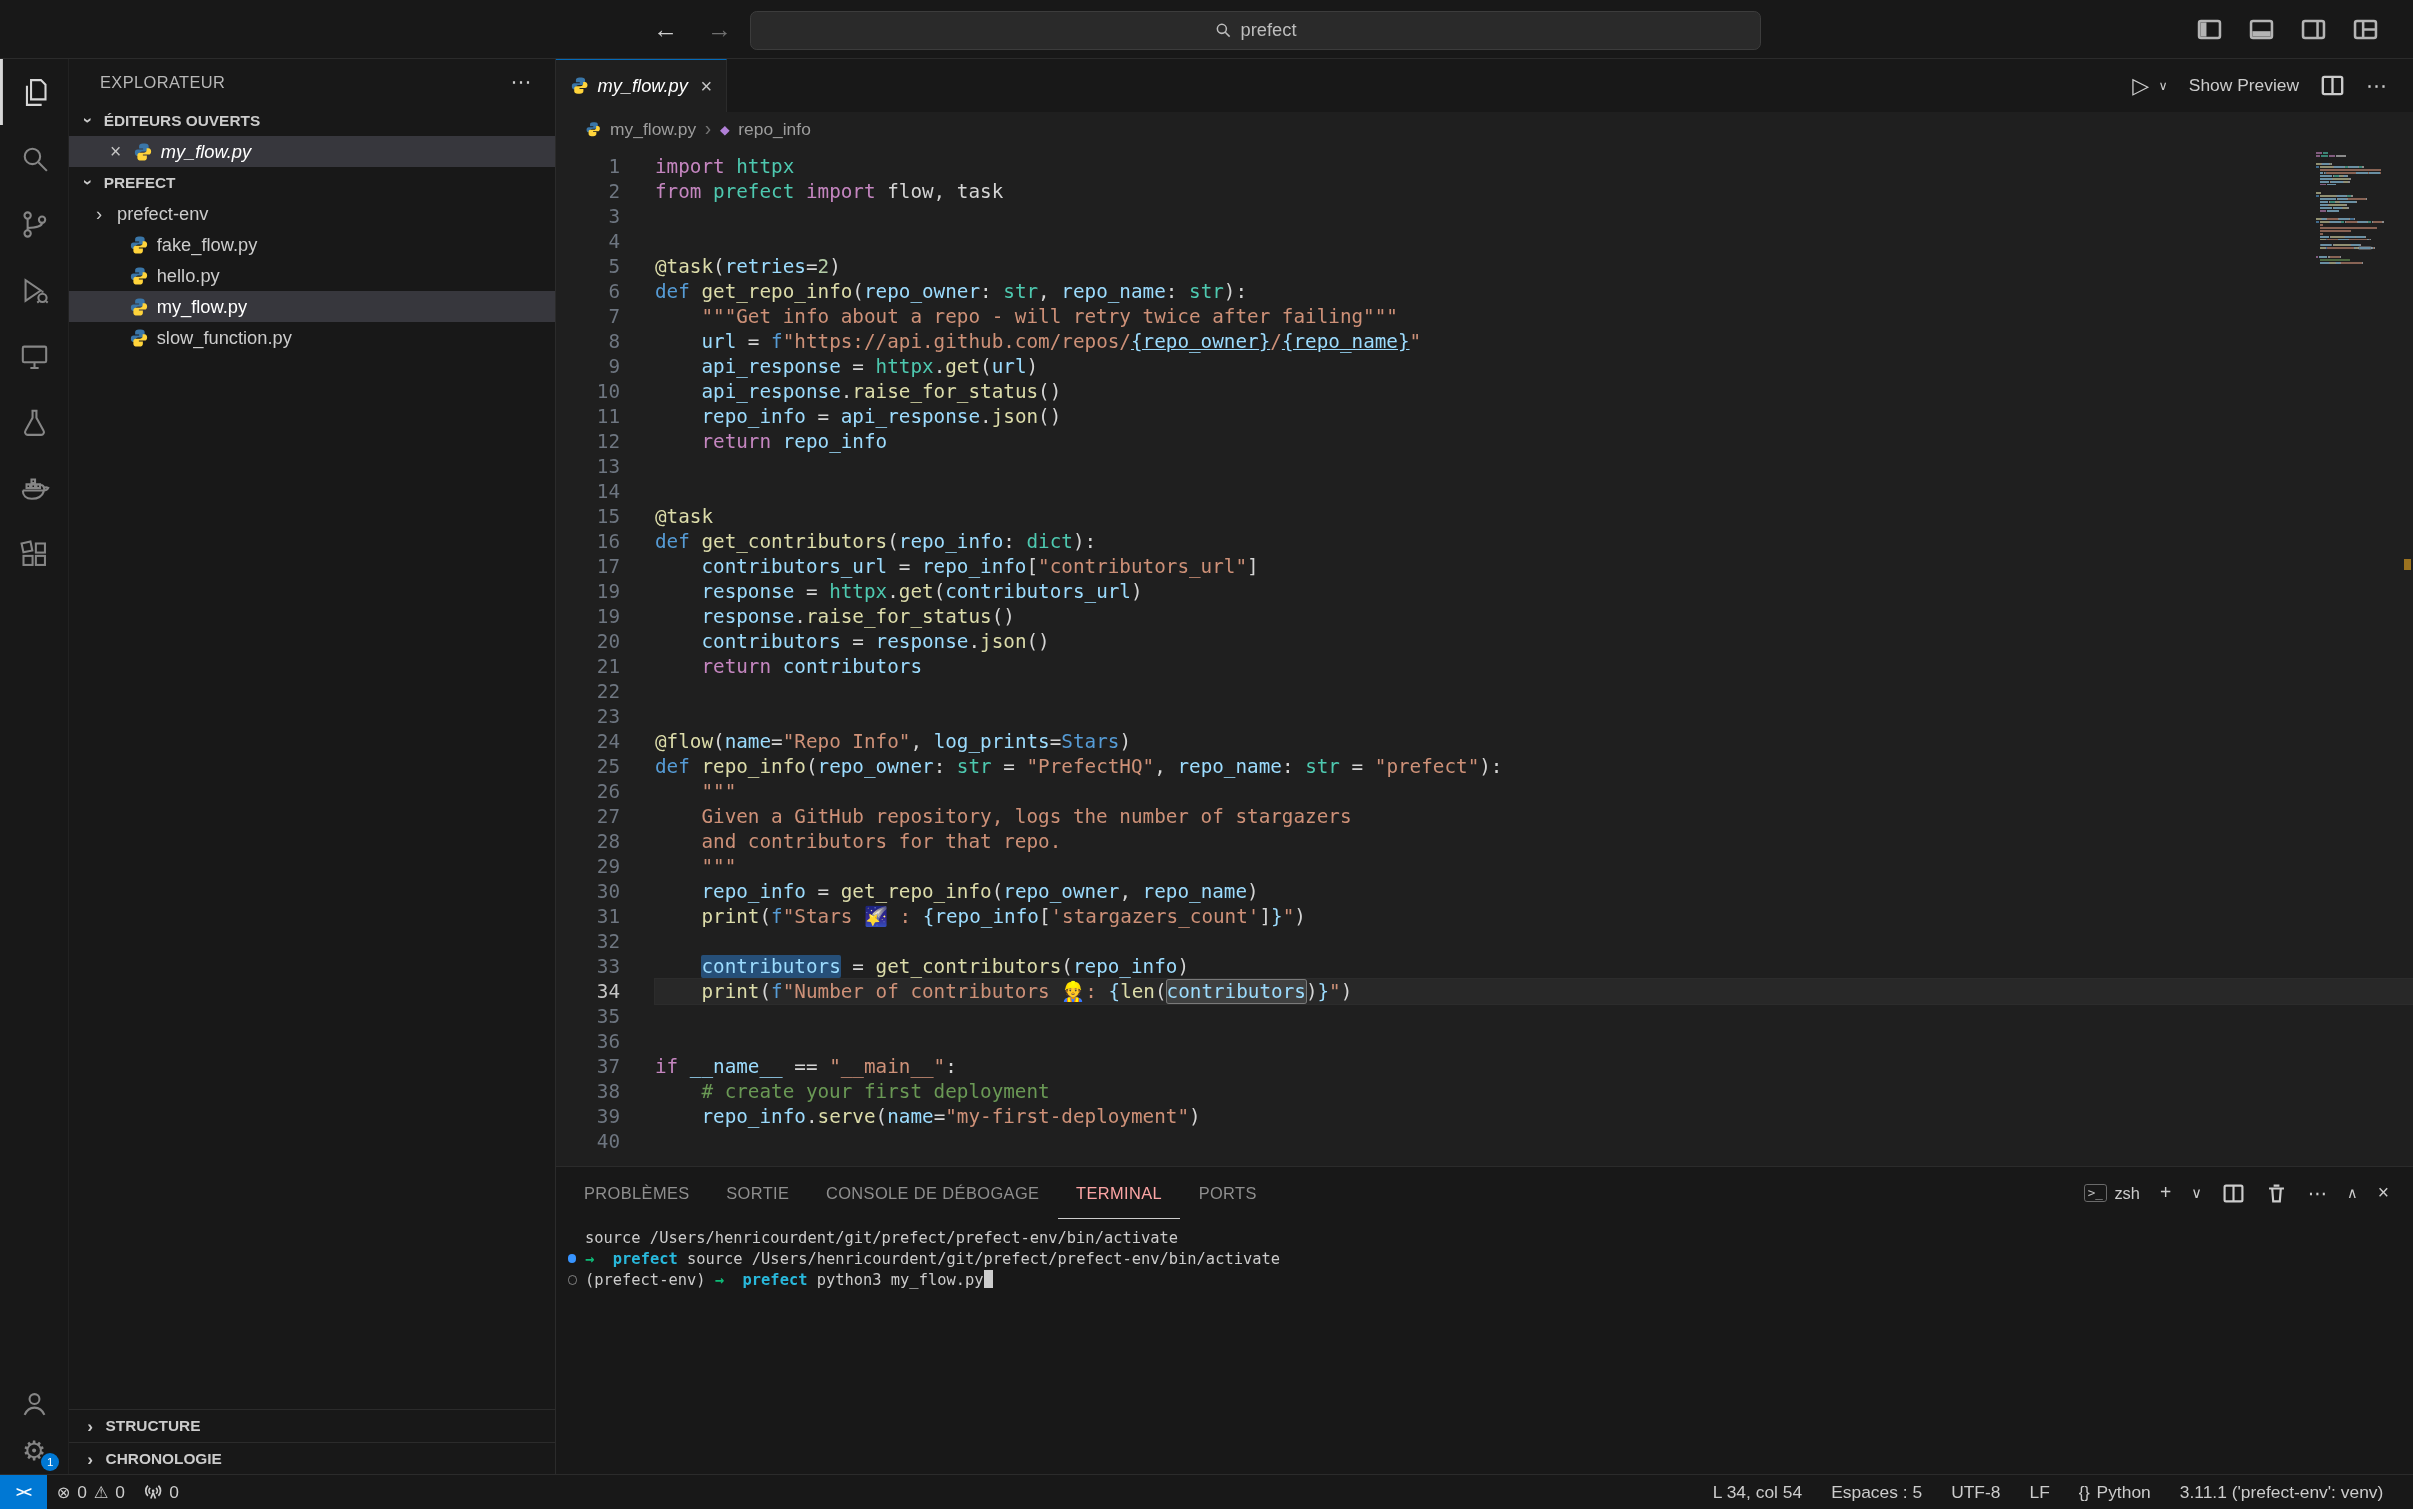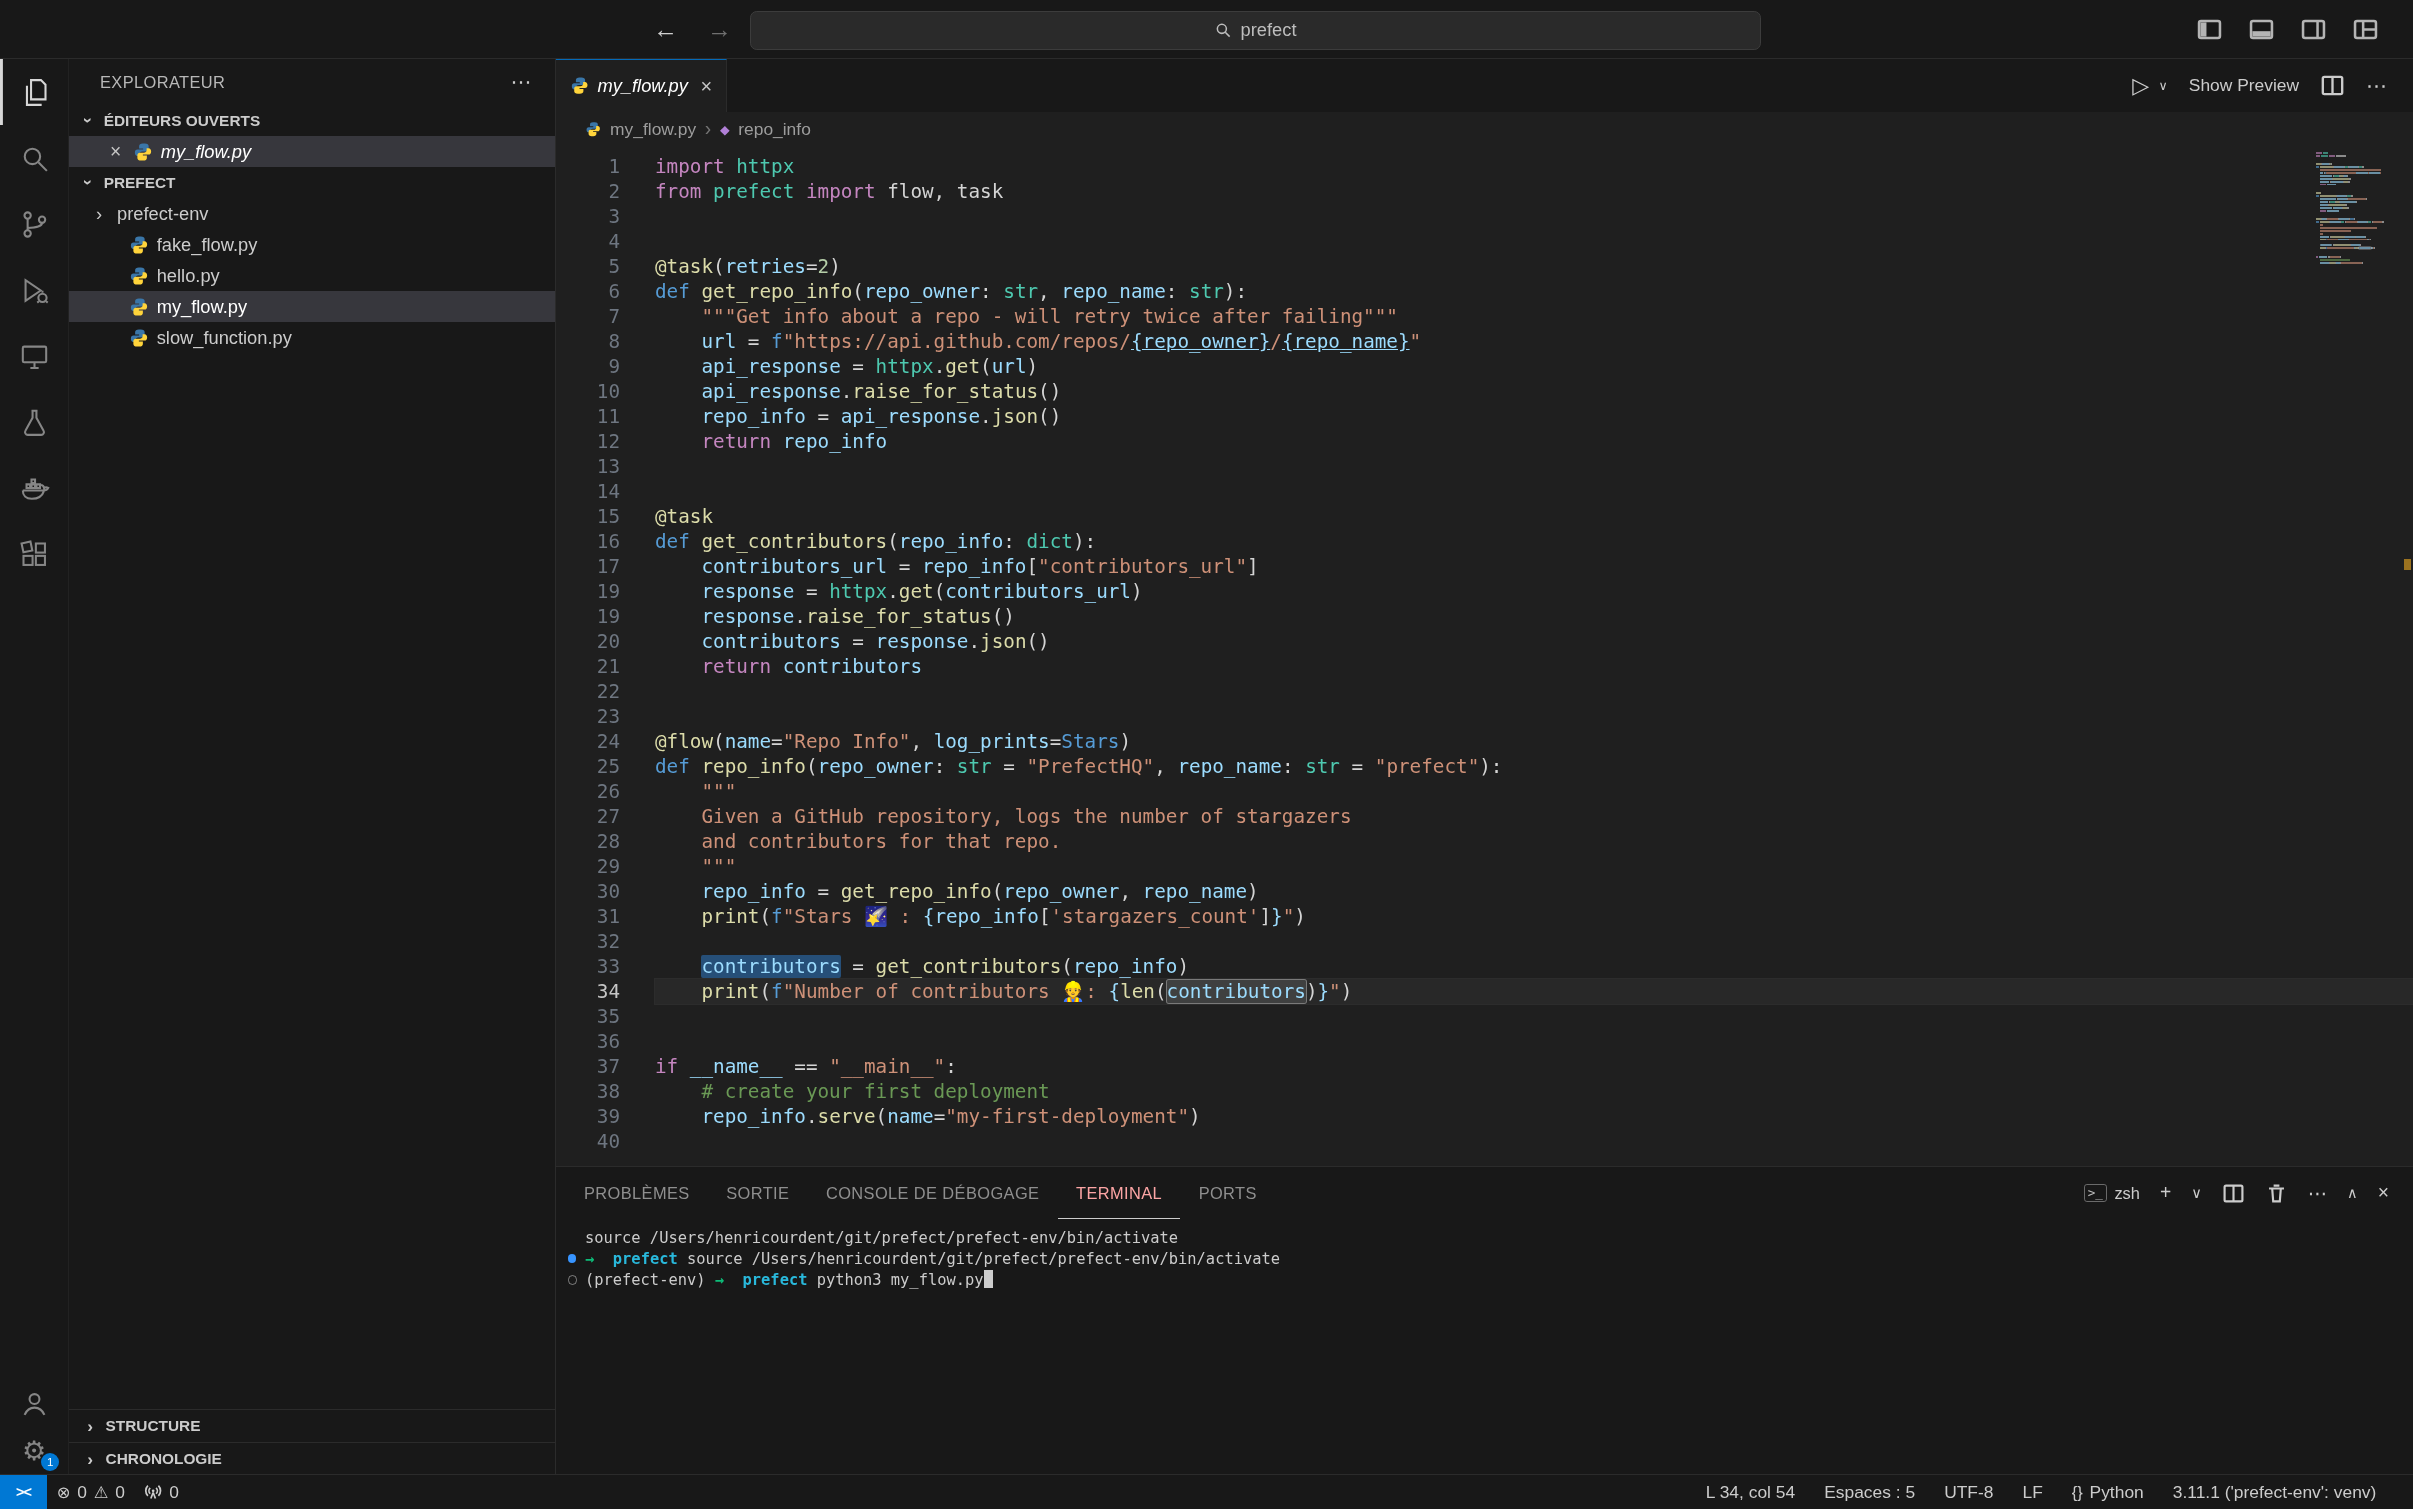--- a/index.html
+++ b/index.html
@@ -103,21 +103,21 @@
   .tt-arrow{color:#0dbc79;font-weight:700}
   .tt-cwd{color:#29b8db;font-weight:700}
   .tt-cursor{display:inline-block;width:9.7px;height:18.3px;background:#cccccc;vertical-align:-2.9px;}
 
   
   .statusbar{position:absolute;left:0;right:0;bottom:0;height:34px;background:#181818;border-top:1px solid #2b2b2b;display:flex;align-items:center;font-size:17.4px;color:#cccccc;}
   .remote-btn{width:47px;height:100%;background:#0078d4;color:#ffffff;display:flex;align-items:center;justify-content:center;font-weight:700;font-size:14.5px;letter-spacing:-1px;}
   .sb-item{display:flex;align-items:center;gap:6.8px;padding:0 9.7px;height:100%;}
   .sb-ic{font-size:16.4px;}
   .sb-left{display:flex;align-items:center;height:100%;}
-  .sb-right{margin-left:auto;display:flex;align-items:center;height:100%;padding-right:28px;gap:9.7px;}
+  .sb-right{margin-left:auto;display:flex;align-items:center;height:100%;padding-right:21px;gap:9.7px;}
   svg.icon{stroke:currentColor;fill:none;stroke-width:1.5;}
 </style>
 </head>
 <body>
 
 <div class="app">
 
   <div class="titlebar">
     <div class="nav-arrows">
       <span class="nav-btn">←</span>

